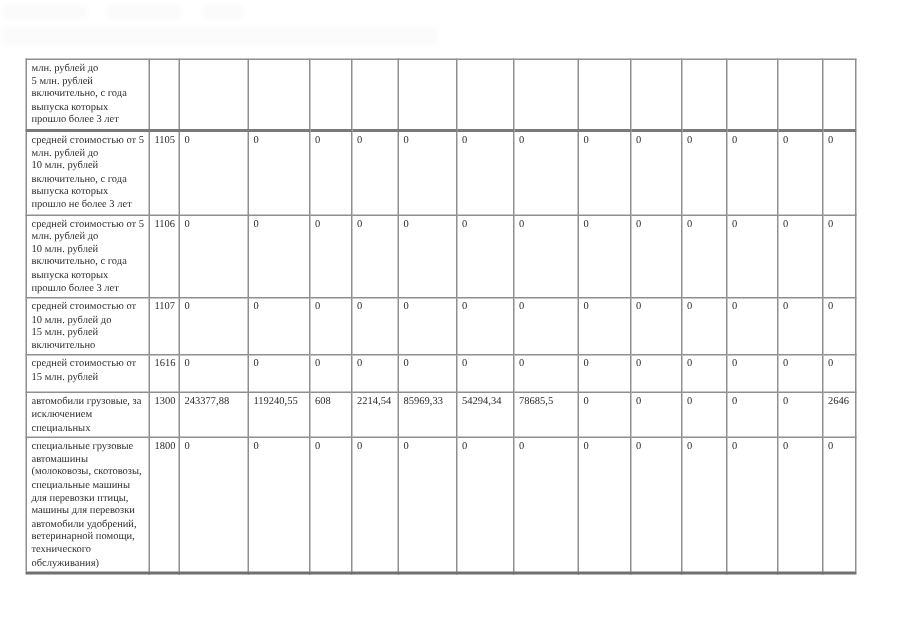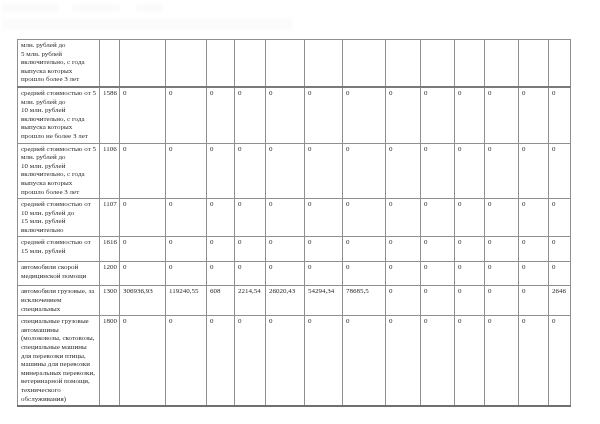--- a/index.html
+++ b/index.html
@@ -95,21 +95,21 @@
           <td></td>
           <td></td>
         </tr>
         <tr>
           <td>средней стоимостью от 5
 млн. рублей до
 10 млн. рублей
 включительно, с года
 выпуска которых
 прошло не более 3 лет</td>
-          <td>1586</td>
+          <td>1105</td>
           <td>0</td>
           <td>0</td>
           <td>0</td>
           <td>0</td>
           <td>0</td>
           <td>0</td>
           <td>0</td>
           <td>0</td>
           <td>0</td>
           <td>0</td>
@@ -171,64 +171,46 @@
           <td>0</td>
           <td>0</td>
           <td>0</td>
           <td>0</td>
           <td>0</td>
           <td>0</td>
           <td>0</td>
           <td>0</td>
         </tr>
         <tr>
-          <td>автомобили скорой
-медицинской помощи</td>
-          <td>1200</td>
-          <td>0</td>
-          <td>0</td>
-          <td>0</td>
-          <td>0</td>
-          <td>0</td>
-          <td>0</td>
-          <td>0</td>
-          <td>0</td>
-          <td>0</td>
-          <td>0</td>
-          <td>0</td>
-          <td>0</td>
-          <td>0</td>
-        </tr>
-        <tr>
           <td>автомобили грузовые, за
 исключением
 специальных</td>
           <td>1300</td>
-          <td>306936,93</td>
+          <td>243377,88</td>
           <td>119240,55</td>
           <td>608</td>
           <td>2214,54</td>
-          <td>26020,43</td>
+          <td>85969,33</td>
           <td>54294,34</td>
           <td>78685,5</td>
           <td>0</td>
           <td>0</td>
           <td>0</td>
           <td>0</td>
           <td>0</td>
           <td>2646</td>
         </tr>
         <tr>
           <td>специальные грузовые
 автомашины
 (молоковозы, скотовозы,
 специальные машины
 для перевозки птицы,
 машины для перевозки
-минеральных перевозки,
+автомобили удобрений,
 ветеринарной помощи,
 технического
 обслуживания)</td>
           <td>1800</td>
           <td>0</td>
           <td>0</td>
           <td>0</td>
           <td>0</td>
           <td>0</td>
           <td>0</td>

